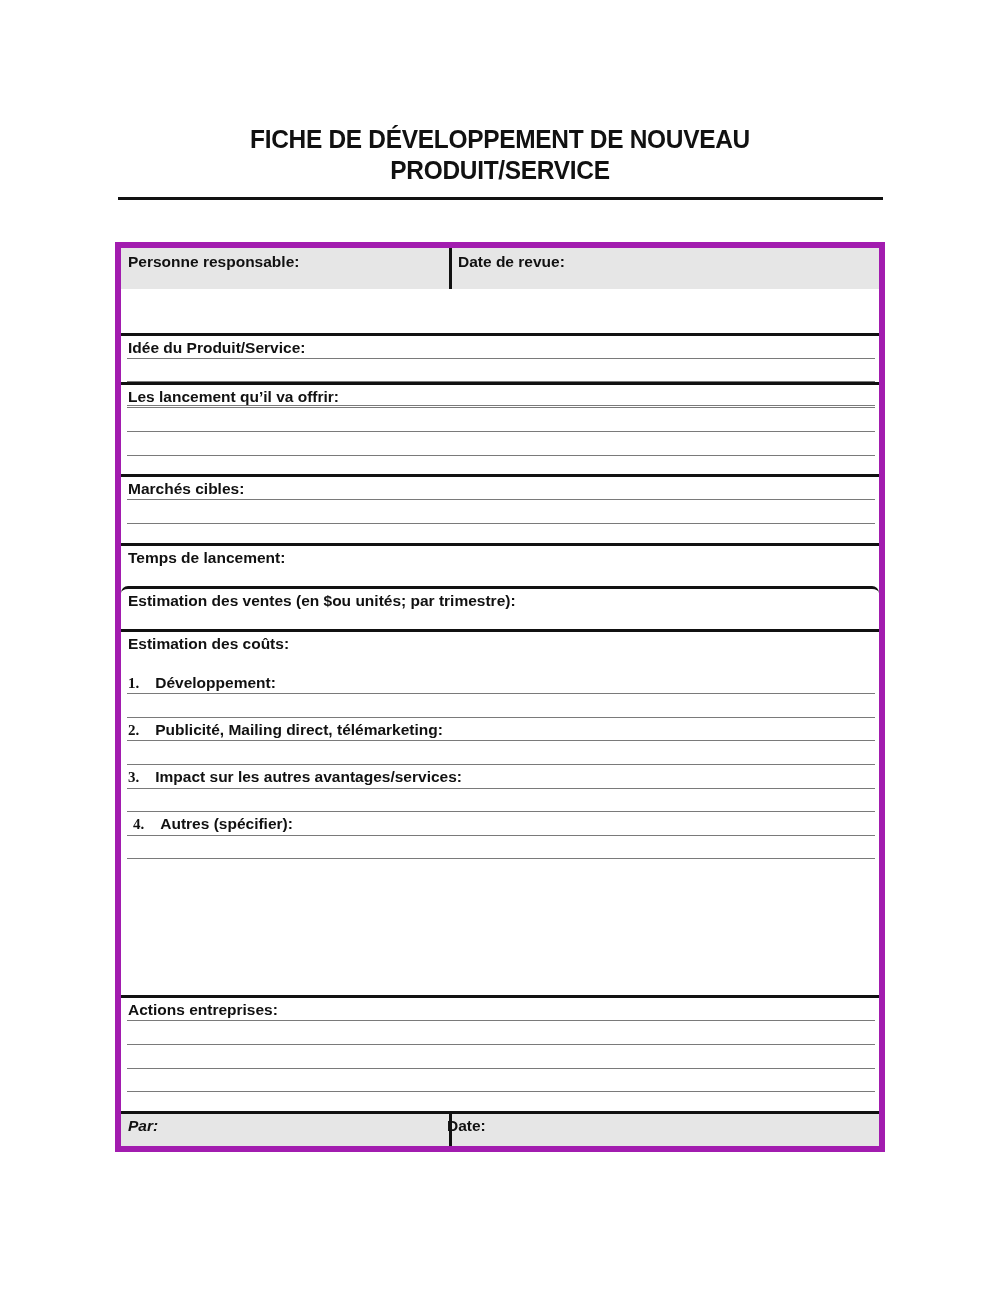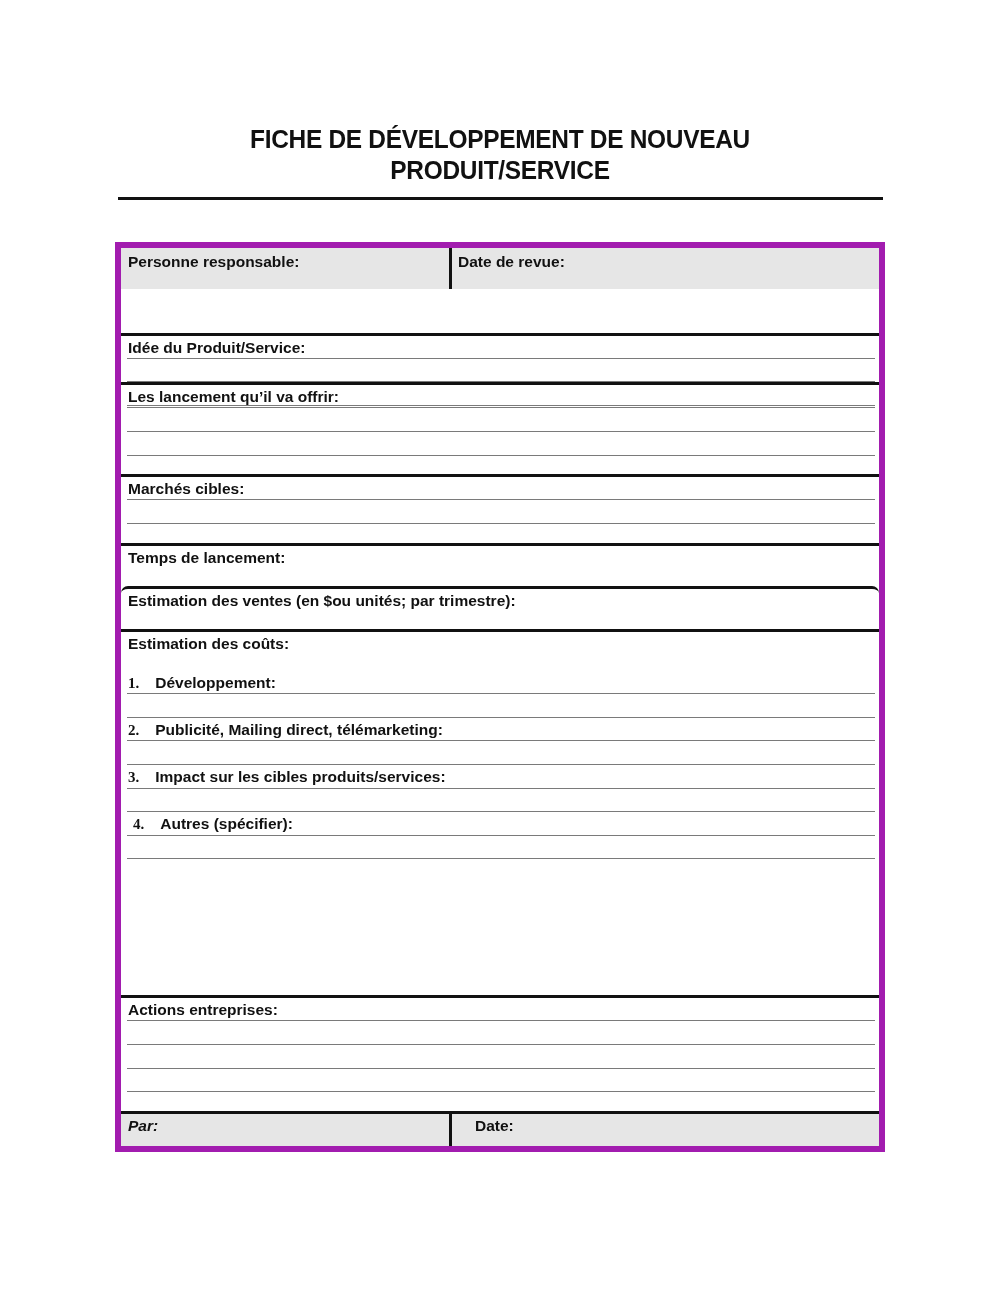--- a/index.html
+++ b/index.html
@@ -69,21 +69,21 @@
     <div class="rule" style="top:61px;"></div>
     <div class="rule" style="top:85px;"></div>
 
     <div class="label" style="left:7px; top:89px;">
       <span class="num">2.</span><span style="display:inline-block; width:16px;"></span><span>Publicité, Mailing direct, télémarketing:</span>
     </div>
     <div class="rule" style="top:108px;"></div>
     <div class="rule" style="top:132px;"></div>
 
     <div class="label" style="left:7px; top:136px;">
-      <span class="num">3.</span><span style="display:inline-block; width:16px;"></span><span>Impact sur  les cibles produits/services:</span>
+      <span class="num">3.</span><span style="display:inline-block; width:16px;"></span><span>Impact sur  les autres avantages/services:</span>
     </div>
     <div class="rule" style="top:156px;"></div>
     <div class="rule" style="top:179px;"></div>
 
     <div class="label" style="left:12px; top:183px;">
       <span class="num">4.</span><span style="display:inline-block; width:16px;"></span><span>Autres (spécifier):</span>
     </div>
     <div class="rule" style="top:203px;"></div>
     <div class="rule" style="top:226px;"></div>
   </div>
@@ -93,15 +93,15 @@
     <div class="label" style="left:7px; top:3px;">Actions entreprises:</div>
     <div class="rule" style="top:22px;"></div>
     <div class="rule" style="top:46px;"></div>
     <div class="rule" style="top:70px;"></div>
     <div class="rule" style="top:93px;"></div>
   </div>
 
   <div class="row bt shaded" style="top:863px; bottom:0;">
     <div class="label" style="left:7px; top:3px;font-style:italic;">Par:</div>
     <div class="cell-split"></div>
-    <div class="label" style="left:354px; top:3px;">Date:</div>
+    <div class="label" style="left:326px; top:3px;">Date:</div>
   </div>
 </div>
 
 </body></html>

